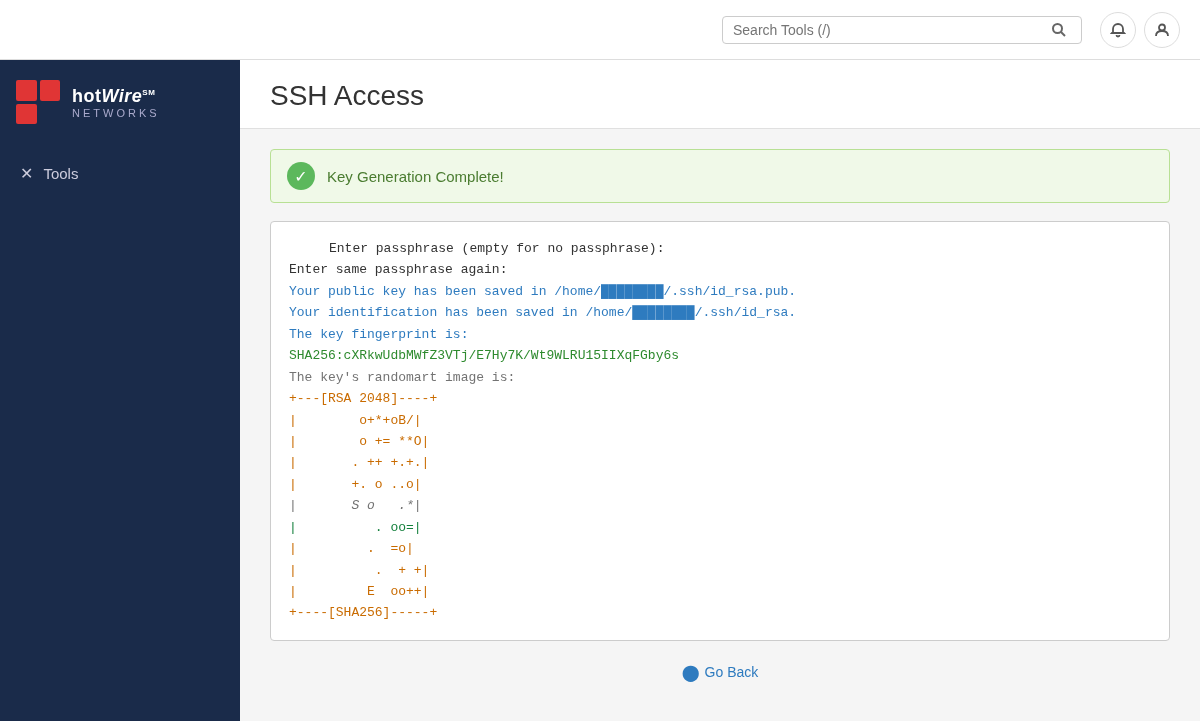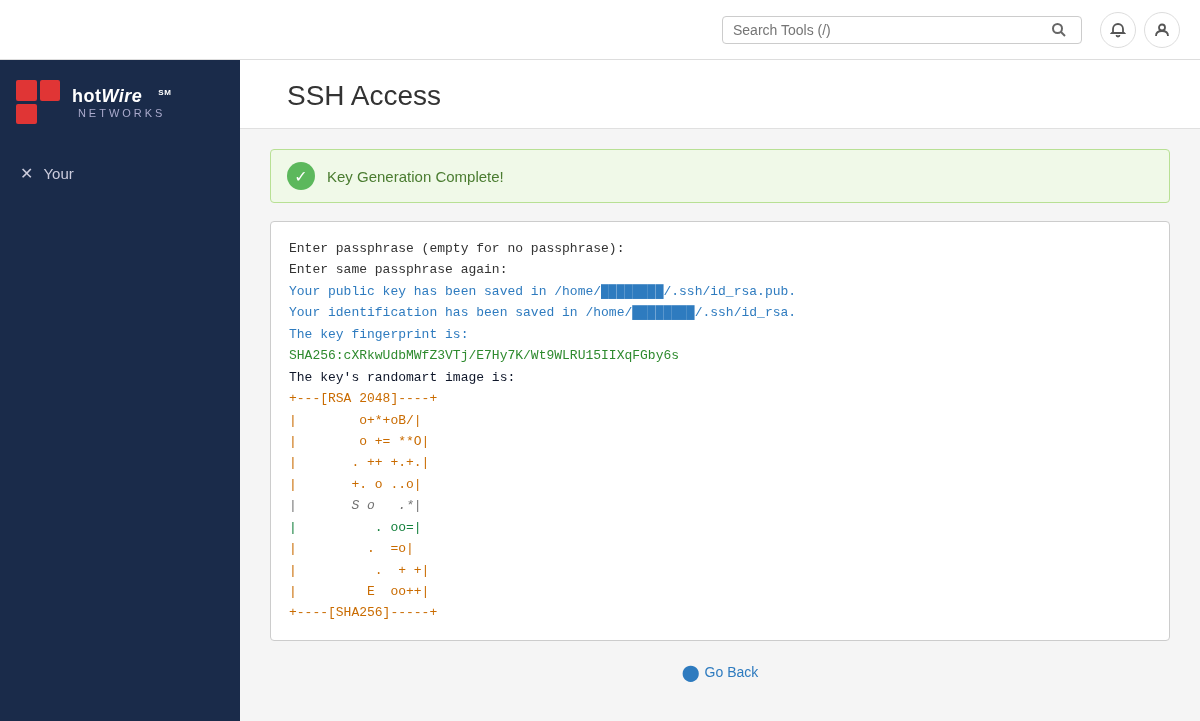--- a/index.html
+++ b/index.html
@@ -95,21 +95,20 @@
     }
     .logo-hotwire {
       font-size: 18px;
       font-weight: bold;
       color: #fff;
       letter-spacing: 0.5px;
     }
     .logo-hotwire sup {
       font-size: 8px;
       vertical-align: super;
-      margin-left: 16px;
     }
     .logo-networks {
       font-size: 11px;
       letter-spacing: 3px;
       color: #aac;
       text-transform: uppercase;
       text-align: center;
     }
     .sidebar-nav {
       padding: 10px 0;
@@ -137,21 +136,20 @@
     }
     .page-header {
       background: #fff;
       padding: 20px 30px 16px;
       border-bottom: 1px solid #e0e0e0;
     }
     .page-title {
       font-size: 28px;
       font-weight: 300;
       color: #333;
-      margin-left: 17px;
     }
     .page-body {
       padding: 20px 30px;
       flex: 1;
     }
 
     
     .success-banner {
       display: flex;
       align-items: center;
@@ -246,43 +244,43 @@
         <div class="logo-sq" style="background:transparent;"></div>
       </div>
       <div class="logo-text">
         <span class="logo-hotwire">hot<em>Wire</em><sup style="font-size:8px;vertical-align:super;">SM</sup></span>
         <span class="logo-networks">NETWORKS</span>
       </div>
     </div>
     <div class="sidebar-nav">
       <div class="sidebar-item">
         <span class="sidebar-item-icon">✕</span>
-        <span>Your</span>
+        <span>Tools</span>
       </div>
     </div>
   </div>
 
   <div class="main-content">
     <div class="page-header">
       <h1 class="page-title">SSH Access</h1>
     </div>
     <div class="page-body">
 
       <div class="success-banner">
         <div class="success-icon">✓</div>
         <span class="success-text">Key Generation Complete!</span>
       </div>
 
-      <div class="terminal-box" id="terminal-output"><span style="color: rgb(51, 51, 51);">Enter passphrase (empty for no passphrase):
+      <div class="terminal-box" id="terminal-output"><span style="color: rgb(51, 51, 51); margin-left: 40px;">Enter passphrase (empty for no passphrase):
 </span><span style="color: rgb(51, 51, 51);">Enter same passphrase again:
 </span><span style="color: rgb(46, 123, 191);">Your public key has been saved in /home/████████/.ssh/id_rsa.pub.
 </span><span style="color: rgb(46, 123, 191);">Your identification has been saved in /home/████████/.ssh/id_rsa.
 </span><span style="color: rgb(46, 123, 191);">The key fingerprint is:
 </span><span style="color: rgb(46, 138, 46);">SHA256:cXRkwUdbMWfZ3VTj/E7Hy7K/Wt9WLRU15IIXqFGby6s
-</span><span style="color: #0f172a; margin-top: 40px;">The key's randomart image is:
+</span><span style="color: #737373; margin-top: 40px;">The key's randomart image is:
 </span><span style="color: rgb(201, 107, 0); text-align: right;">+---[RSA 2048]----+
 </span><span style="color: rgb(201, 107, 0);">|        o+*+oB/|
 </span><span style="color: rgb(201, 107, 0);">|        o += **O|
 </span><span style="color: rgb(201, 107, 0);">|       . ++ +.+.|
 </span><span style="color: rgb(201, 107, 0); margin-top: 13px;">|       +. o ..o|
 </span><span style="color: #737373; font-style: italic;">|       S o   .*|
 </span><span style="color: #15803d;">|          . oo=|
 </span><span style="color: rgb(201, 107, 0);">|         .  =o|
 </span><span style="color: rgb(201, 107, 0);">|          .  + +|
 </span><span style="color: rgb(201, 107, 0);">|         E  oo++|

